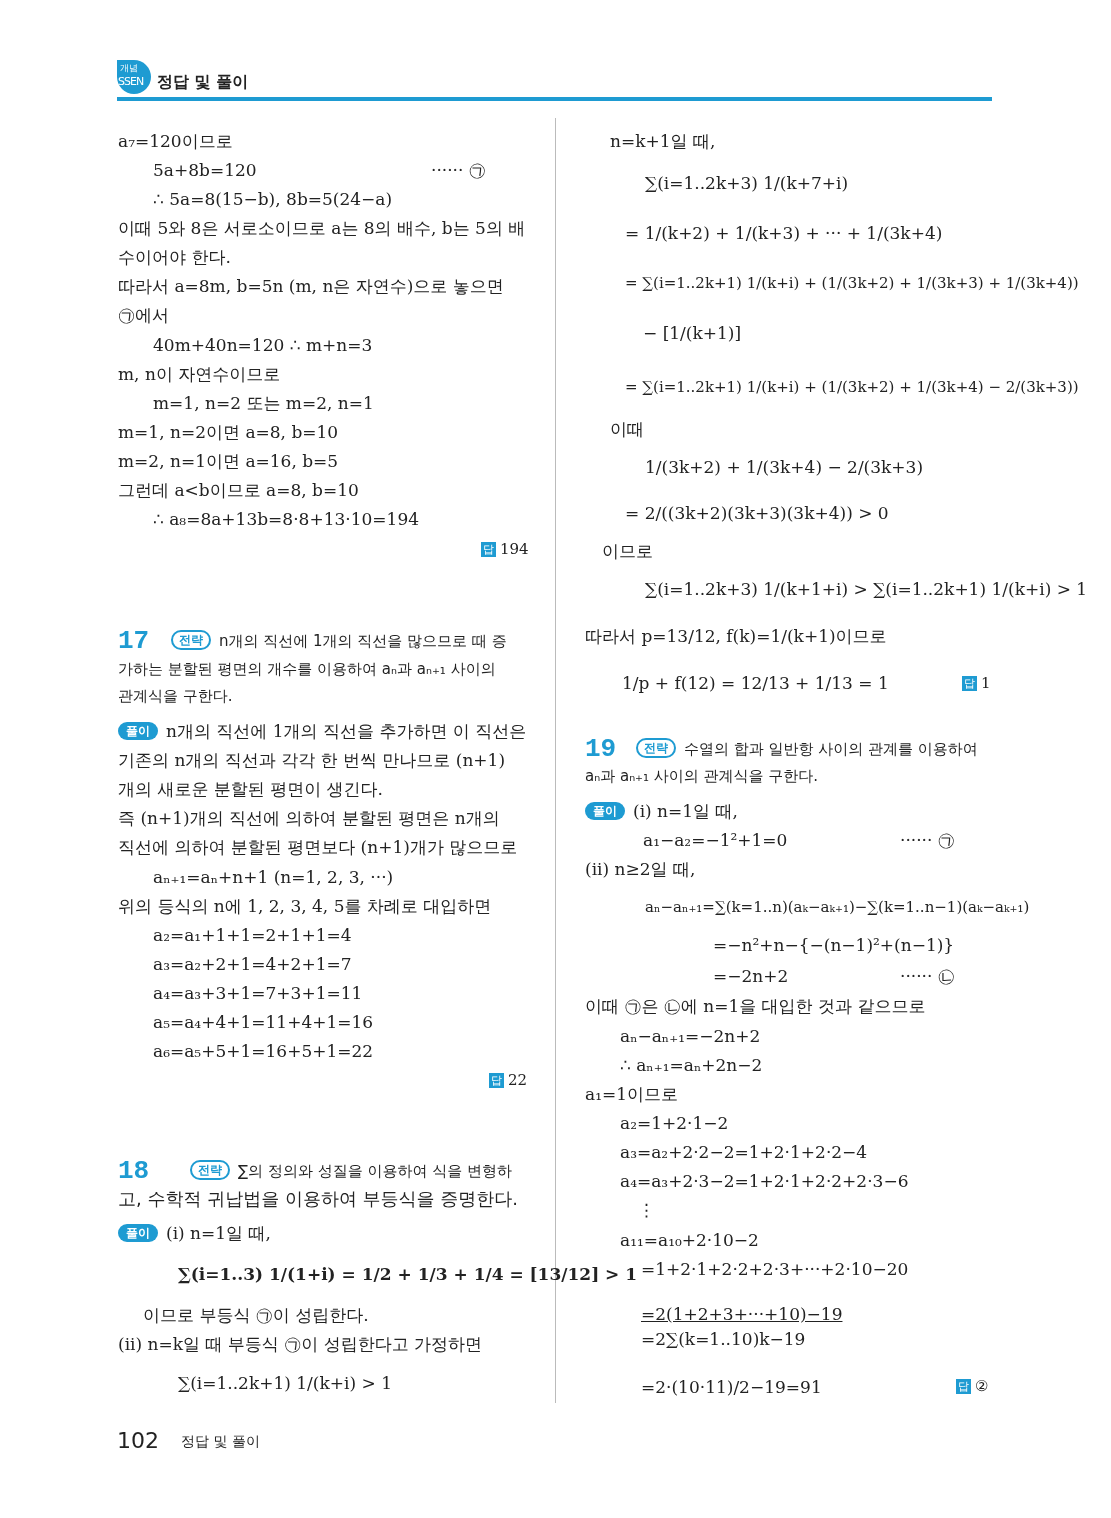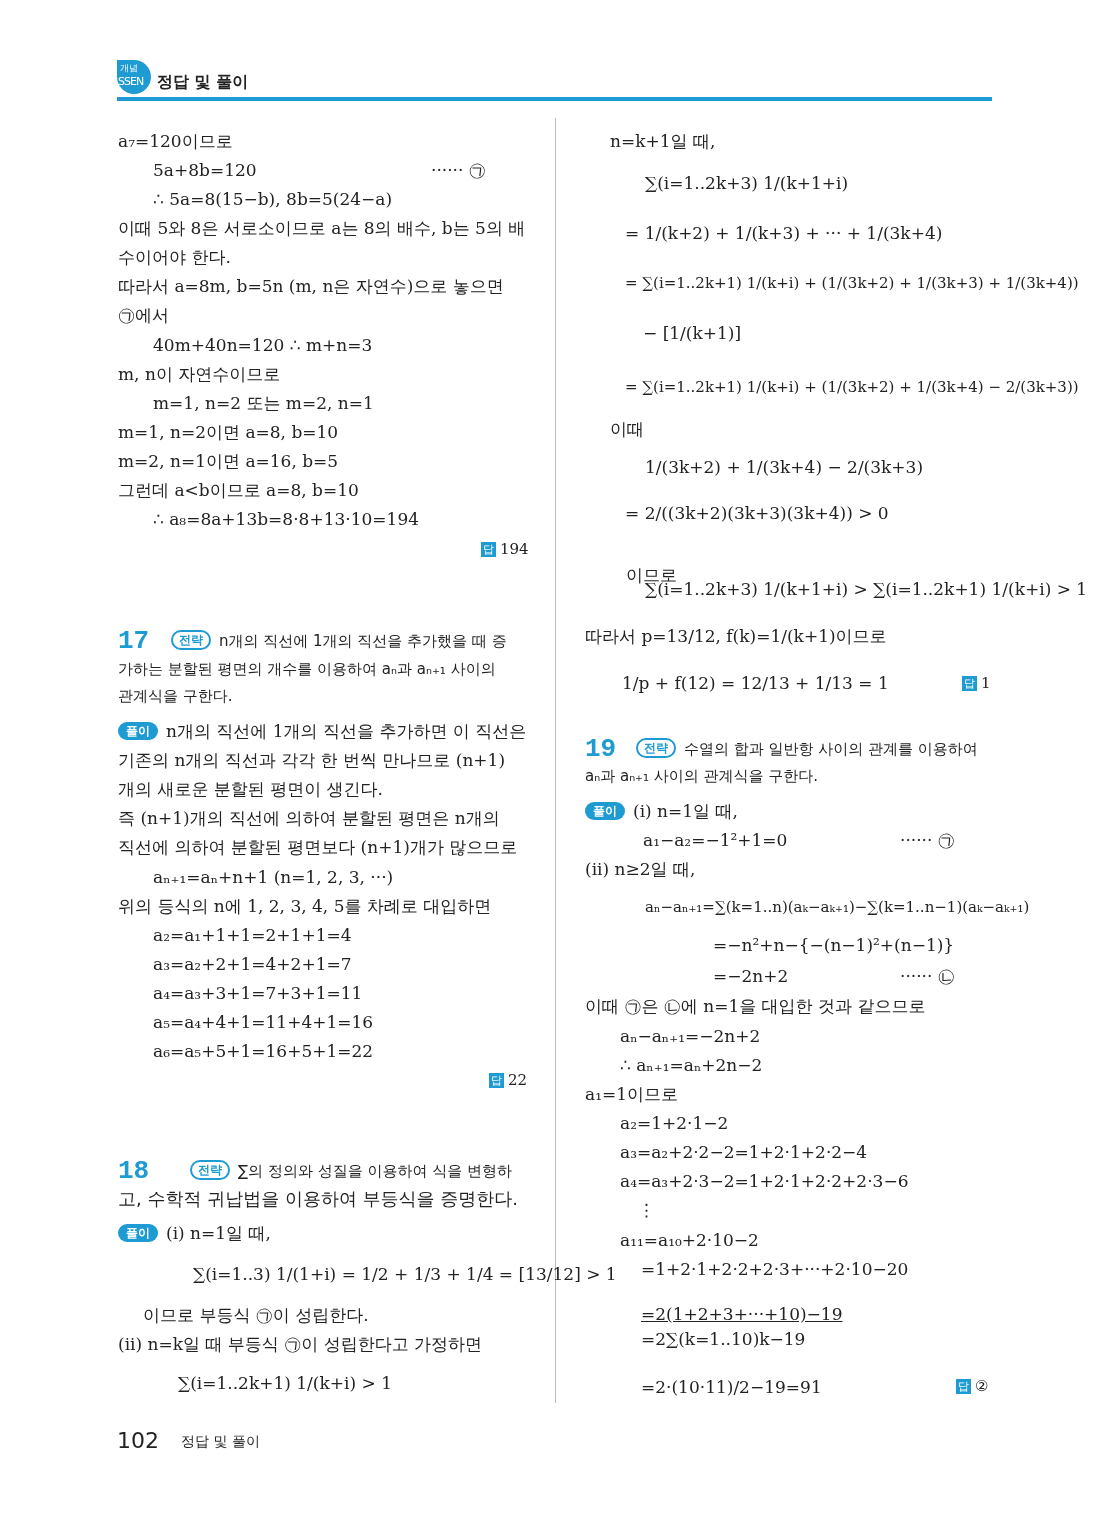--- a/index.html
+++ b/index.html
@@ -46,21 +46,21 @@
   <div class="ln" style="left:118px;top:421px;">m=1, n=2이면      a=8, b=10</div>
   <div class="ln" style="left:118px;top:450px;">m=2, n=1이면      a=16, b=5</div>
   <div class="ln" style="left:118px;top:479px;">그런데 a&lt;b이므로      a=8, b=10</div>
   <div class="ln" style="left:153px;top:508px;">∴ a₈=8a+13b=8·8+13·10=194</div>
   <div class="ans" style="left:481px;top:540px;">
     <span class="box">답</span><span>194</span>
   </div>
 
   <div class="num" style="left:118px;top:626px;">17</div>
   <div class="ln sans" style="left:171px;top:630px;font-size:15px;">
-    <span class="badge-strat">전략</span><span>n개의 직선에 1개의 직선을 추가했을 때 증</span>
+    <span class="badge-strat">전략</span><span>n개의 직선에 1개의 직선을 많으므로 때 증</span>
   </div>
   <div class="ln sans" style="left:118px;top:658px;font-size:15px;">가하는 분할된 평면의 개수를 이용하여 aₙ과 aₙ₊₁ 사이의</div>
   <div class="ln sans" style="left:118px;top:685px;font-size:15px;">관계식을 구한다.</div>
 
   <div class="ln" style="left:118px;top:720px;">
     <span class="badge-sol">풀이</span><span>n개의 직선에 1개의 직선을 추가하면 이 직선은</span>
   </div>
   <div class="ln" style="left:118px;top:749px;">기존의 n개의 직선과 각각 한 번씩 만나므로 (n+1)</div>
   <div class="ln" style="left:118px;top:778px;">개의 새로운 분할된 평면이 생긴다.</div>
   <div class="ln" style="left:118px;top:807px;">즉 (n+1)개의 직선에 의하여 분할된 평면은 n개의</div>
@@ -77,39 +77,39 @@
   </div>
 
   <div class="num" style="left:118px;top:1156px;">18</div>
   <div class="ln sans" style="left:171px;top:1160px;font-size:15px;margin-left:19px;">
     <span class="badge-strat">전략</span><span>∑의 정의와 성질을 이용하여 식을 변형하</span>
   </div>
   <div class="ln sans" style="left:118px;top:1188px;font-size:18px;">고, 수학적 귀납법을 이용하여 부등식을 증명한다.</div>
   <div class="ln" style="left:118px;top:1222px;">
     <span class="badge-sol">풀이</span><span>(i) n=1일 때,</span>
   </div>
-  <div class="ln" style="left:193px;top:1252px;line-height:44px;">
+  <div class="ln" style="left:178px;top:1252px;line-height:44px;font-weight:bold;">
     <span>∑(i=1..3) 1/(1+i) = 1/2 + 1/3 + 1/4 = [13/12] &gt; 1</span>
   </div>
   <div class="ln" style="left:143px;top:1304px;">이므로 부등식 ㉠이 성립한다.</div>
   <div class="ln" style="left:118px;top:1333px;">(ii) n=k일 때 부등식 ㉠이 성립한다고 가정하면</div>
   <div class="ln" style="left:178px;top:1372px;">∑(i=1..2k+1) 1/(k+i) &gt; 1</div>
 </div>
 
 <div>
   <div class="ln" style="left:610px;top:130px;">n=k+1일 때,</div>
-  <div class="ln" style="left:645px;top:172px;">∑(i=1..2k+3) 1/(k+1+i)</div>
+  <div class="ln" style="left:645px;top:172px;">∑(i=1..2k+3) 1/(k+7+i)</div>
   <div class="ln" style="left:625px;top:222px;">= 1/(k+2) + 1/(k+3) + ··· + 1/(3k+4)</div>
   <div class="ln" style="left:625px;top:272px;font-size:15px;">= ∑(i=1..2k+1) 1/(k+i) + (1/(3k+2) + 1/(3k+3) + 1/(3k+4))</div>
   <div class="ln" style="left:643px;top:322px;">− [1/(k+1)]</div>
   <div class="ln" style="left:625px;top:376px;font-size:15px;">= ∑(i=1..2k+1) 1/(k+i) + (1/(3k+2) + 1/(3k+4) − 2/(3k+3))</div>
   <div class="ln" style="left:610px;top:418px;">이때</div>
   <div class="ln" style="left:645px;top:456px;">1/(3k+2) + 1/(3k+4) − 2/(3k+3)</div>
   <div class="ln" style="left:625px;top:502px;">= 2/((3k+2)(3k+3)(3k+4)) &gt; 0</div>
-  <div class="ln" style="left:626px;top:540px;margin-top:24px;">이므로</div>
+  <div class="ln" style="left:602px;top:540px;">이므로</div>
   <div class="ln" style="left:645px;top:578px;">∑(i=1..2k+3) 1/(k+1+i) &gt; ∑(i=1..2k+1) 1/(k+i) &gt; 1</div>
   <div class="ln" style="left:585px;top:625px;">따라서 p=13/12, f(k)=1/(k+1)이므로</div>
   <div class="ln" style="left:622px;top:672px;">1/p + f(12) = 12/13 + 1/13 = 1</div>
   <div class="ans" style="left:962px;top:674px;">
     <span class="box">답</span><span>1</span>
   </div>
 
   <div class="num" style="left:585px;top:734px;">19</div>
   <div class="ln sans" style="left:636px;top:738px;font-size:15px;">
     <span class="badge-strat">전략</span><span>수열의 합과 일반항 사이의 관계를 이용하여</span>

